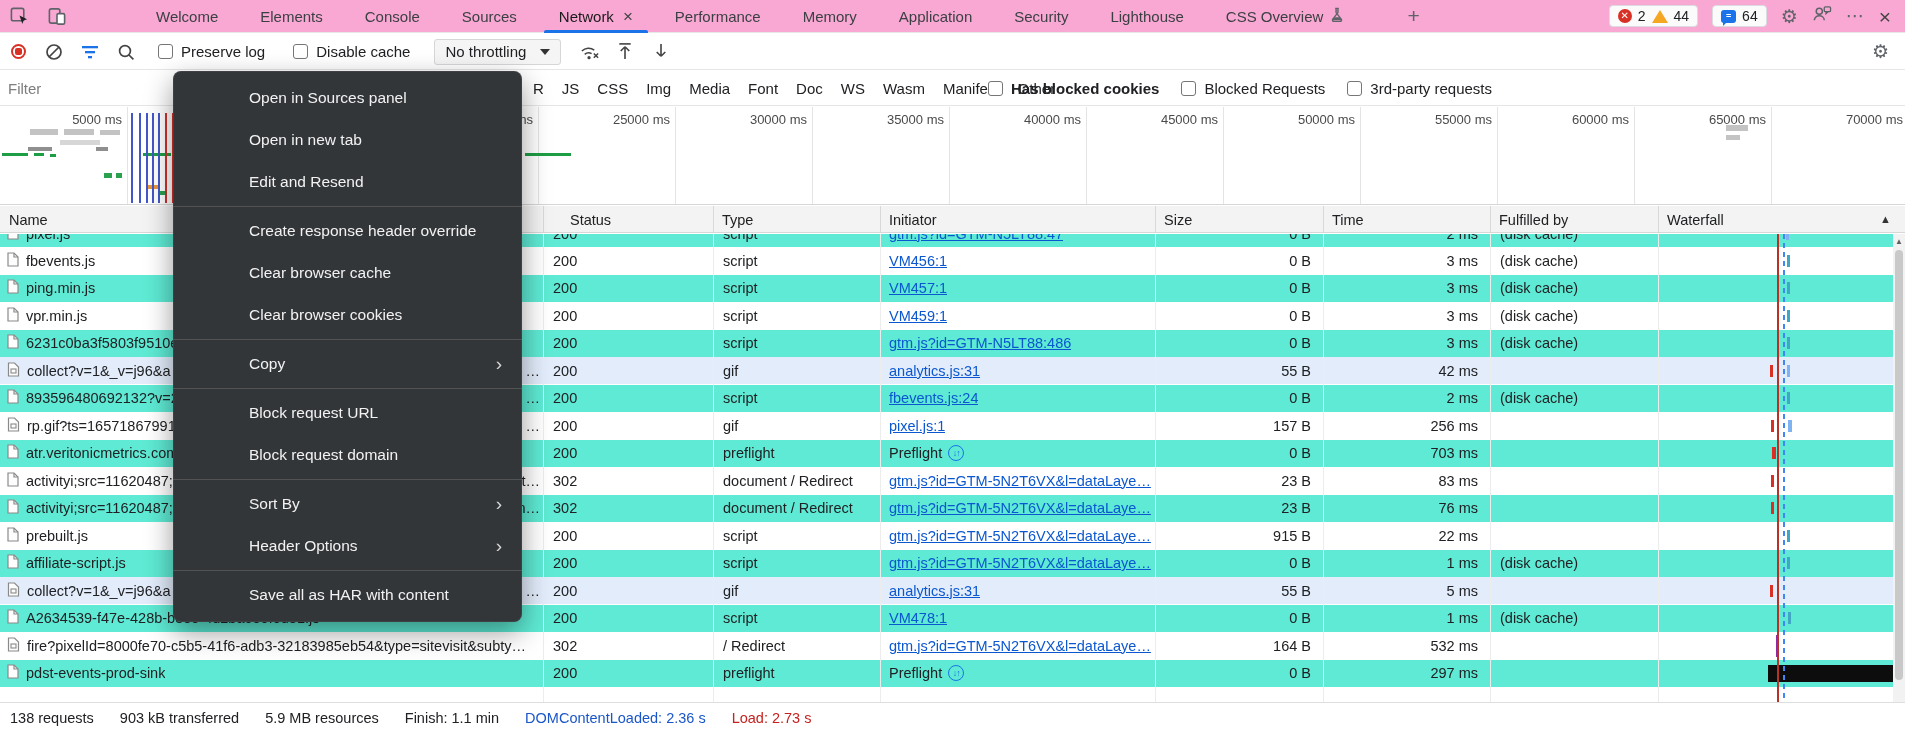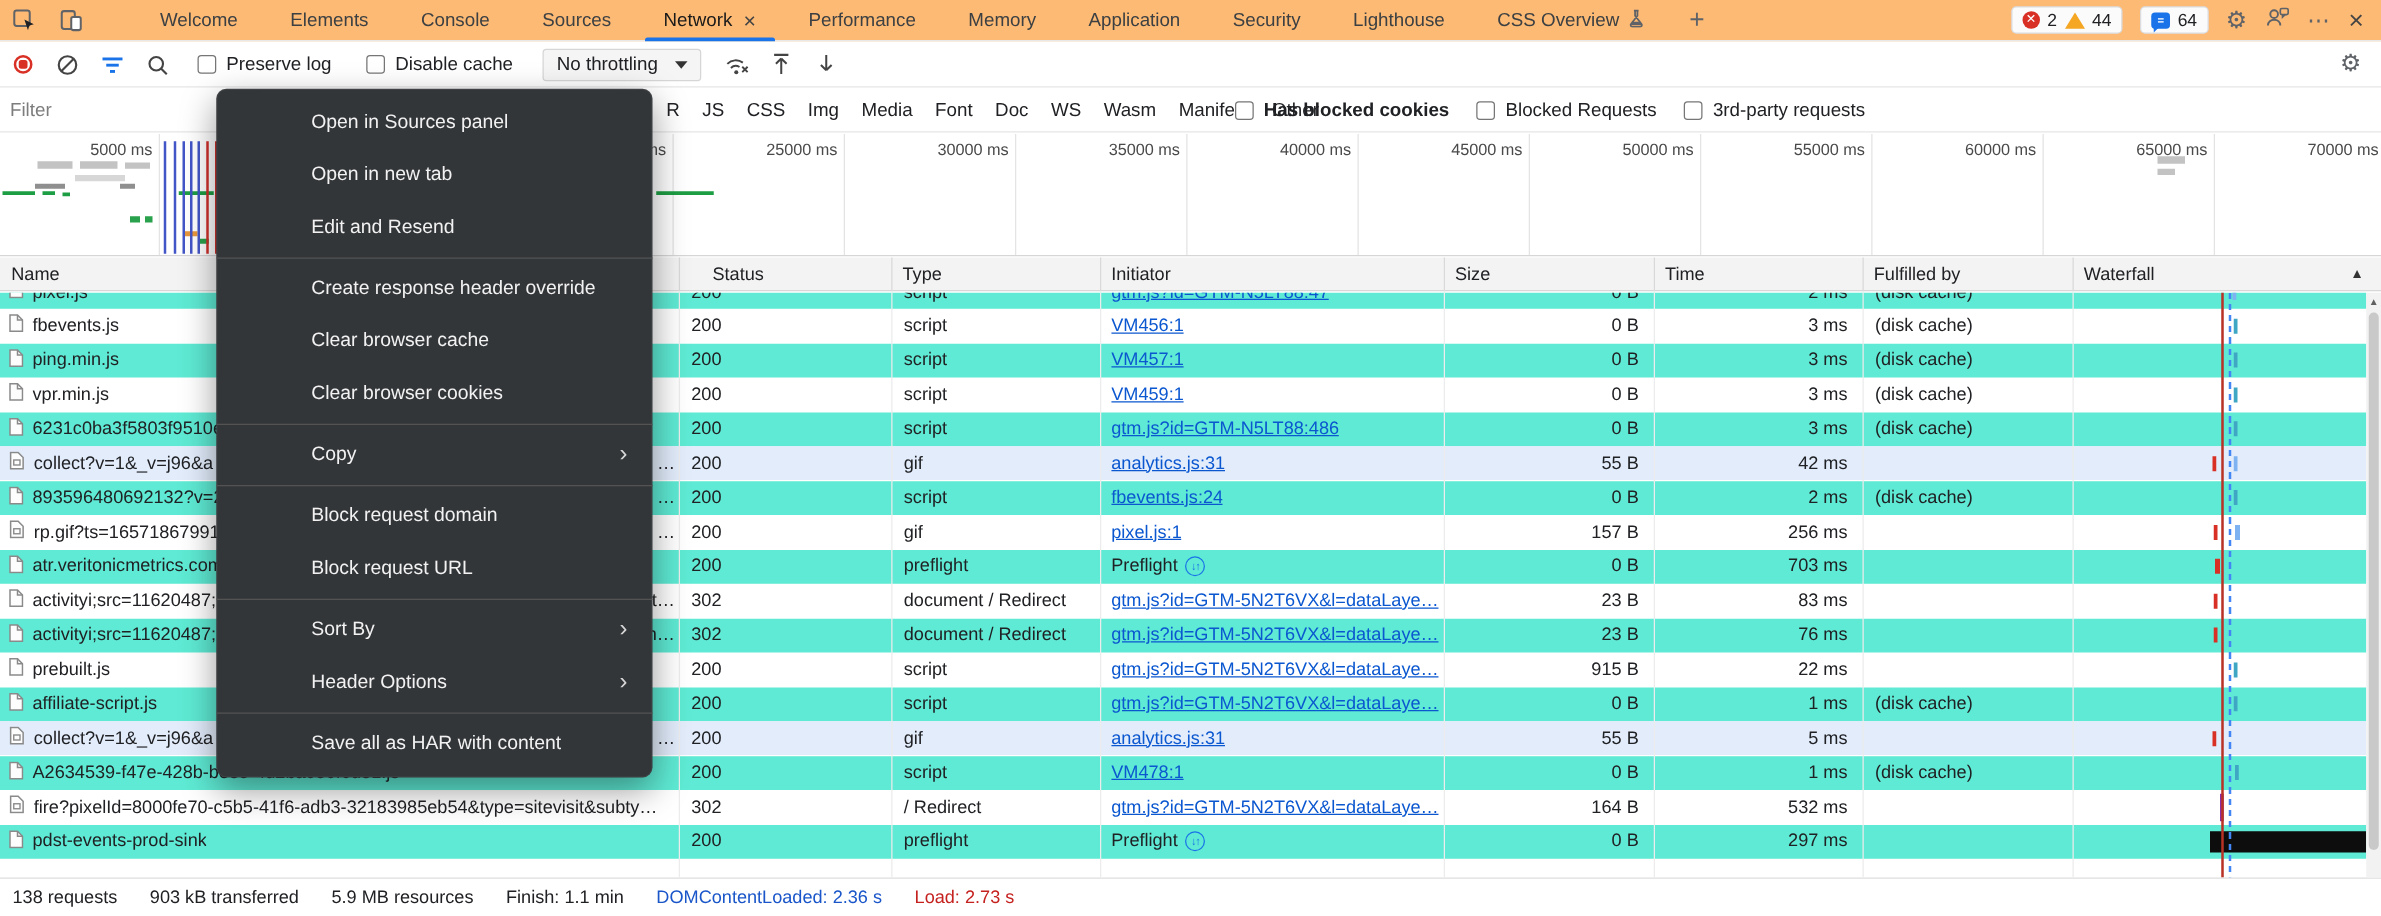--- a/index.html
+++ b/index.html
@@ -1,21 +1,21 @@
 <!DOCTYPE html>
 <html><head>
 <meta charset="utf-8">
 <style>
   * { box-sizing: border-box; margin: 0; padding: 0; }
   html,body { width:1905px; height:733px; overflow:hidden; }
   body { font-family:"Liberation Sans","DejaVu Sans",sans-serif; color:#202124; background:#fff; }
   .devtools { position:relative; width:1905px; height:733px; background:#fff; overflow:hidden; }
 
   
-  .tabbar { position:absolute; left:0; top:0; width:1905px; height:33px; background:#fdba74; border-bottom:1px solid #e8e8e8; display:flex; align-items:center; }
+  .tabbar { position:absolute; left:0; top:0; width:1905px; height:33px; background:#f9a8d4; border-bottom:1px solid #e8e8e8; display:flex; align-items:center;gap:28px; }
   .tb-icons { display:flex; align-items:center; gap:18px; padding:0 12px 0 10px; }
   .tb-icons svg { display:block; }
   .tab-strip { display:flex; align-items:stretch; height:33px; margin-left:28px; }
   .tab { position:relative; display:flex; align-items:center; gap:7px; padding:0 21px; font-size:15px; color:#3c4043; cursor:default; white-space:nowrap; }
   .tab.active { color:#1a1a1a; }
   .tab.active::after { content:""; position:absolute; left:6px; right:6px; bottom:0; height:3px; background:#1a73e8; border-radius:2px 2px 0 0; }
   .tab-close { font-size:17px; color:#444; line-height:1; margin-left:2px; }
   .tab-plus { font-size:21px; color:#5f6368; padding:0 14px; display:flex; align-items:center; }
   .tb-right { margin-left:auto; display:flex; align-items:center; gap:14px; padding-right:14px; }
   .badge-pill { display:flex; align-items:center; gap:6px; border:1px solid #dadce0; background:#fbfbfb; border-radius:4px; padding:2px 8px; font-size:14px; color:#202124; }
@@ -789,24 +789,24 @@
       <div class="mitem">
         <span>Clear browser cookies</span>
       </div>
       <div class="msep"></div>
       <div class="mitem">
         <span>Copy</span>
         <span class="sub">›</span>
       </div>
       <div class="msep"></div>
       <div class="mitem">
+        <span>Block request URL</span>
+      </div>
+      <div class="mitem">
         <span>Block request domain</span>
-      </div>
-      <div class="mitem">
-        <span>Block request URL</span>
       </div>
       <div class="msep"></div>
       <div class="mitem">
         <span>Sort By</span>
         <span class="sub">›</span>
       </div>
       <div class="mitem">
         <span>Header Options</span>
         <span class="sub">›</span>
       </div>

